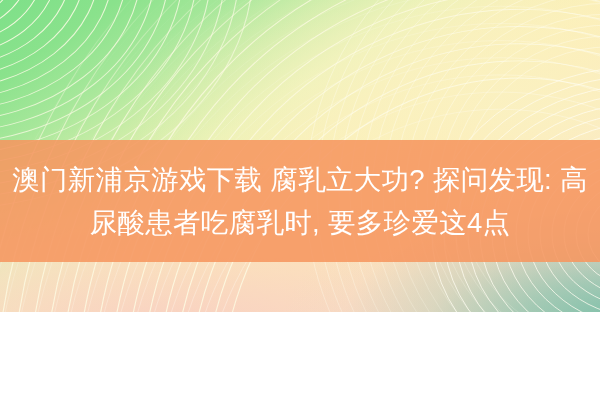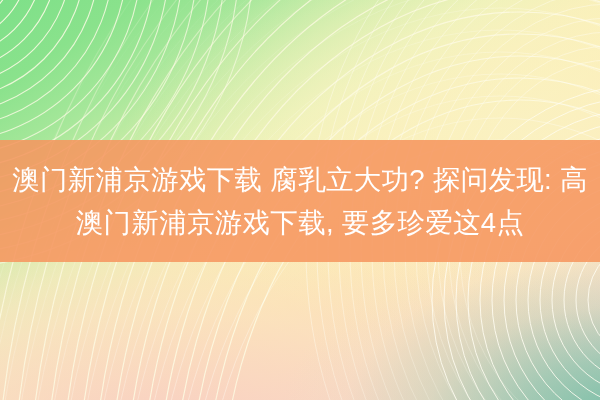--- a/index.html
+++ b/index.html
@@ -4,21 +4,21 @@
 <style>
   html, body {
     margin: 0;
     padding: 0;
     background: #ffffff;
   }
 
   #banner {
     position: relative;
     width: 600px;
-    height: 400px;
+    height: 312px;
     overflow: hidden;
     font-family: "Liberation Sans", "DejaVu Sans", sans-serif;
   }
 
   
   .bg-base {
     position: absolute;
     inset: 0;
     background:
       linear-gradient(147deg,
@@ -253,17 +253,17 @@
 
       <g mask="url(#maskBR)" stroke="#fffef6" stroke-width="0.75" opacity="0.55">
         <use href="#clusterTR" transform="translate(-20,40)"></use>
       </g>
     </svg>
   </div>
 
   <div class="band">
     <div class="band-inner">
       <div class="headline-line">澳门新浦京游戏下载 腐乳立大功? 探问发现: 高</div>
-      <div class="headline-line">澳门新浦京游戏下载, 要多珍爱这4点</div>
+      <div class="headline-line">尿酸患者吃腐乳时, 要多珍爱这4点</div>
     </div>
   </div>
 
 </div>
 
 </body></html>

